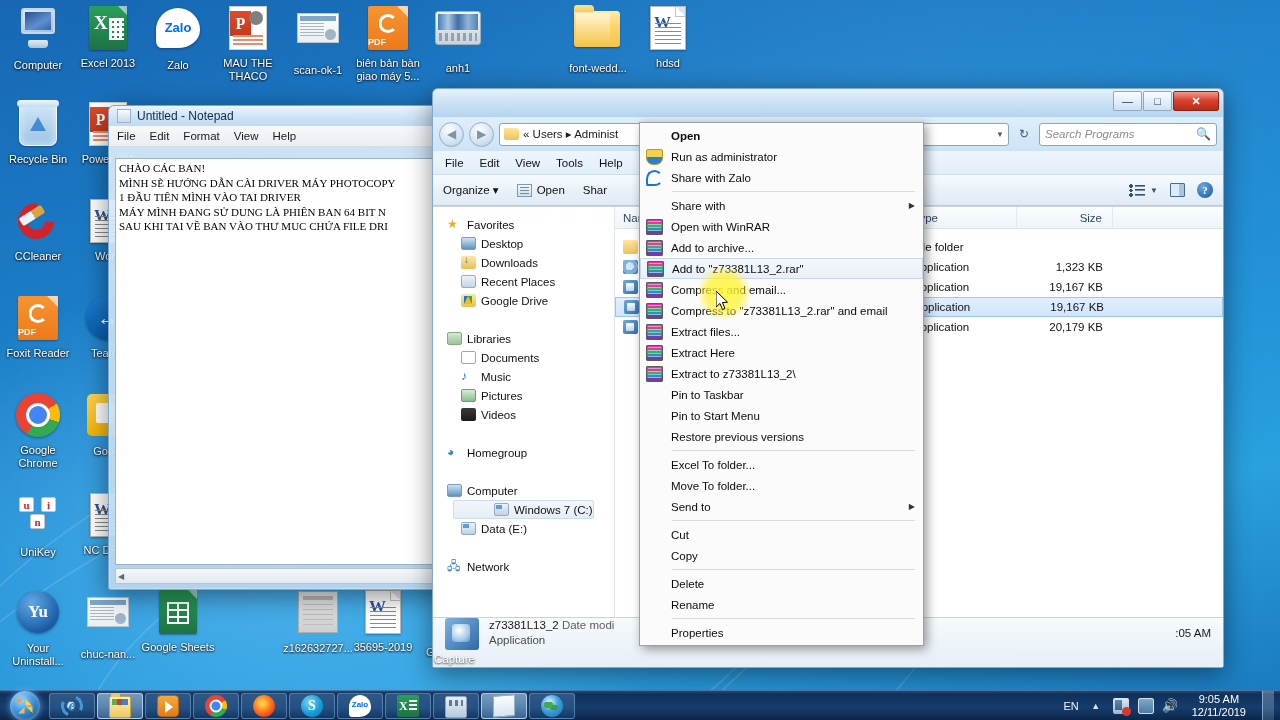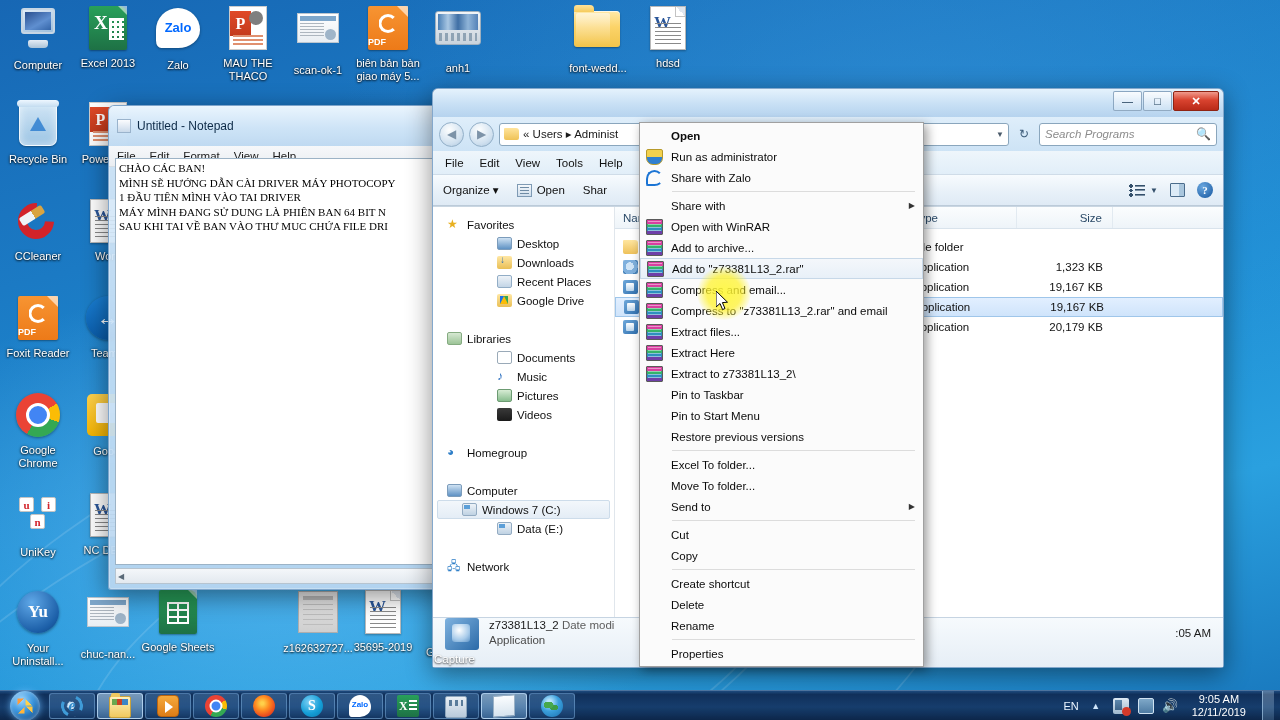--- a/index.html
+++ b/index.html
@@ -315,21 +315,21 @@
     box-shadow: 0 6px 26px rgba(0,0,0,0.45), 0 0 0 1px rgba(255,255,255,0.25) inset;
   }
   .win-frame {
     background: linear-gradient(180deg, rgba(222,237,250,0.93) 0%, rgba(200,224,245,0.92) 48%, rgba(185,214,240,0.94) 100%);
     border-radius: 6px 6px 0 0;
   }
 
   
   #notepad { left: 108px; top: 105px; width: 342px; height: 485px; border-radius: 6px 6px 3px 3px; }
   #notepad .tbar {
-    height: 40px; display: flex; align-items: center; gap: 6px; padding: 0 8px;
+    height: 20px; display: flex; align-items: center; gap: 6px; padding: 0 8px;
     border-radius: 6px 6px 0 0;
     background: linear-gradient(180deg, rgba(236,246,254,0.92), rgba(206,228,247,0.9) 55%, rgba(190,217,241,0.92));
   }
   #notepad .tbar .ficon {
     width: 14px; height: 14px; background: linear-gradient(180deg,#fbfcfe,#c9d9ea);
     border: 1px solid #9ab3cc;
   }
   #notepad .tbar .ttl { font-size: 12px; color: #0d2a47; }
   #notepad .menu {
     height: 21px; display: flex; align-items: center; gap: 14px; padding: 0 8px;
@@ -444,24 +444,24 @@
     display: flex; background: #fff; border-top: 1px solid #c9d6e2;
   }
   .navpane {
     width: 182px; background: #fff; border-right: 1px solid #e0e6ec;
     padding: 8px 0 0 0; overflow: hidden; font-size: 11.5px; color: #101010;
   }
   .navitem {
     height: 19px; display: flex; align-items: center; gap: 5px;
     padding-left: 14px; cursor: default; white-space: nowrap;
   }
-  .navitem.child { padding-left: 28px; margin-left: 36px; }
+  .navitem.child { padding-left: 28px; }
   .navitem.sel {
     background: linear-gradient(180deg,#f3f7fb,#e4edf6); border: 1px solid #cddcea;
-    border-radius: 2px; margin: 0 4px; padding-left: 24px;
+    border-radius: 2px; margin: 0 20px; padding-left: 40px;
   }
   .navitem .ni {
     width: 15px; height: 13px; flex: none; border-radius: 2px;
   }
   .ni-star { background: none; color: #e8b020; font-size: 12px; line-height: 13px; }
   .ni-desktop { background: linear-gradient(180deg,#cfe2f3,#5f92c4); border: 1px solid #7c9cbb; }
   .ni-dl { background: linear-gradient(180deg,#ffe7a4,#e9bf55); position: relative; }
   .ni-dl::after { content: '↓'; position: absolute; left: 3px; top: -2px; color: #2d6fb0; font-size: 10px; }
   .ni-recent { background: linear-gradient(180deg,#eef3f8,#c3d5e6); border: 1px solid #92adc6; }
   .ni-gdrive { background: linear-gradient(180deg,#ffe7a4,#e9bf55); position: relative; }
@@ -1257,24 +1257,20 @@
       <span class="mic"></span>
       <span>Cut</span>
     </div>
   <div class="mi">
       <span class="mic"></span>
       <span>Copy</span>
     </div>
   <div class="msep"></div>
   <div class="mi">
       <span class="mic"></span>
-      <span>Create shortcut</span>
-    </div>
-  <div class="mi">
-      <span class="mic"></span>
       <span>Delete</span>
     </div>
   <div class="mi">
       <span class="mic"></span>
       <span>Rename</span>
     </div>
   <div class="msep"></div>
   <div class="mi">
       <span class="mic"></span>
       <span>Properties</span>

